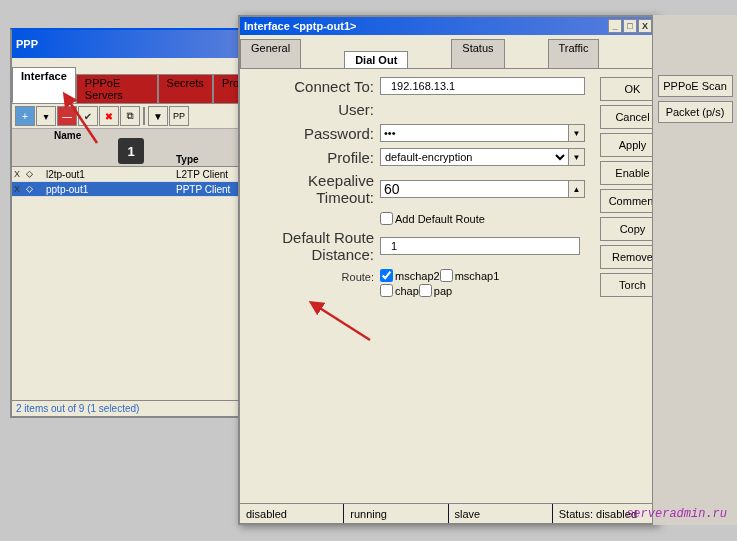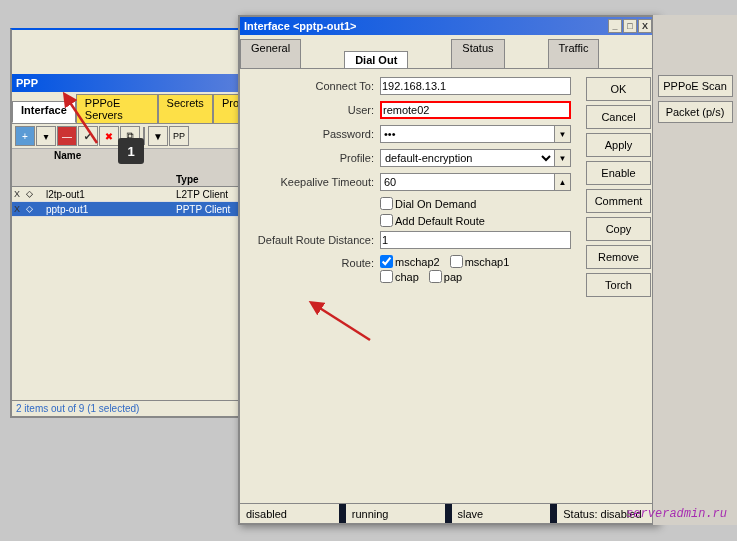--- a/index.html
+++ b/index.html
@@ -23,39 +23,38 @@
       background: #ece9d8;
       border: 2px solid #888;
       border-top: 2px solid #0054e3;
     }
     .ppp-titlebar {
       background: linear-gradient(to right, #0054e3, #5a7fdb);
       color: white;
       font-weight: bold;
       font-size: 11px;
       padding: 2px 4px;
-      height: 18px;
-      display: flex;
-      align-items: center;
-      margin-top: 44px;
+      height: 28px;
+      display: flex;
+      align-items: center;
     }
     .ppp-tabs {
       display: flex;
       background: #ece9d8;
       border-bottom: 1px solid #888;
       overflow: hidden;
     }
     .ppp-tab {
       padding: 2px 8px;
       border: 1px solid #888;
       border-bottom: none;
-      background: #fde047;
-      cursor: pointer;
-      font-size: 11px;
-      margin-top: 2px;
+      background: #b91c1c;
+      cursor: pointer;
+      font-size: 11px;
+      margin-top: 16px;
     }
     .ppp-tab.active {
       background: white;
       border-bottom: 1px solid white;
       margin-top: 9px;
       font-weight: bold;
     }
     .ppp-toolbar {
       display: flex;
       align-items: center;
@@ -194,30 +193,30 @@
 
     .form-row {
       display: flex;
       align-items: center;
       margin-bottom: 6px;
     }
     .form-label {
       width: 130px;
       text-align: right;
       padding-right: 6px;
-      font-size: 11px;
+      font-size: 15px;
       color: #333;
     }
     .form-input {
       flex: 1;
       height: 18px;
       border: 1px solid #888;
       background: white;
       font-size: 11px;
-      padding: 1px 1px;
+      padding: 1px 10px;
       outline: none;
     }
     .form-input.highlight {
       border: 2px solid red;
     }
     .form-input-with-btn {
       display: flex;
       flex: 1;
     }
     .form-input-with-btn input {
@@ -293,21 +292,20 @@
       color: #333;
       padding-top: 2px;
     }
     .allow-checkboxes {
       display: flex;
       flex-direction: column;
       gap: 2px;
     }
     .allow-row-inner {
       display: flex;
-      gap: 10px;
     }
 
     
     .dialog-buttons {
       width: 75px;
       padding: 8px 5px;
       display: flex;
       flex-direction: column;
       gap: 4px;
       background: #ece9d8;
@@ -329,21 +327,21 @@
       position: absolute;
       bottom: 0;
       left: 0;
       right: 0;
       height: 20px;
       display: flex;
       border-top: 1px solid #888;
       background: #ece9d8;
     }
     .status-cell {
-      border-right: 7px solid #0f172a;
+      border-right: 1px solid #0f172a;
       padding: 2px 6px;
       font-size: 11px;
       flex: 1;
       display: flex;
       align-items: center;
     }
     .status-cell:last-child { border-right: none; }
 
     
     .right-panel {
@@ -502,21 +500,20 @@
   <div class="dialog-content">
     <div class="dialog-form">
 
       <div class="form-row">
         <div class="form-label">Connect To:</div>
         <input class="form-input" type="text" value="192.168.13.1" style="">
       </div>
 
       <div class="form-row">
         <div class="form-label">User:</div>
-        <input class="form-input highlight" type="text" value="remote02" style="">
       </div>
 
       <div class="form-row">
         <div class="form-label">Password:</div>
         <div class="form-input-with-btn">
           <input type="password" style="flex: 1 1 0%; height: 18px; border: 1px solid rgb(136, 136, 136); font-size: 11px; padding: 1px 3px; outline: none;" value="***">
           <div class="input-arrow-btn">▼</div>
         </div>
       </div>
 
@@ -526,32 +523,25 @@
           <select style="flex:1;height:18px;border:1px solid #888;font-size:11px;">
             <option>default-encryption</option>
           </select>
           <div class="select-btn">▼</div>
         </div>
       </div>
 
       <div class="form-row">
         <div class="form-label">Keepalive Timeout:</div>
         <div class="form-input-with-btn">
-          <input type="text" style="flex: 1 1 0%; height: 18px; border: 1px solid rgb(136, 136, 136); font-size: 11px; padding: 1px 3px; outline: none;" value="60">
+          <input type="text" style="flex: 1 1 0%; height: 18px; border: 1px solid rgb(136, 136, 136); font-size: 14px; padding: 1px 3px; outline: none;" value="60">
           <div class="input-arrow-btn">▲</div>
         </div>
       </div>
 
-      <div class="checkbox-row">
-        <div class="form-label"></div>
-        <div class="checkbox-item">
-          <input type="checkbox" style="">
-          <span>Dial On Demand</span>
-        </div>
-      </div>
 
       <div class="checkbox-row">
         <div class="form-label"></div>
         <div class="checkbox-item">
           <input type="checkbox" style="">
           <span>Add Default Route</span>
         </div>
       </div>
 
       <div class="form-row">

